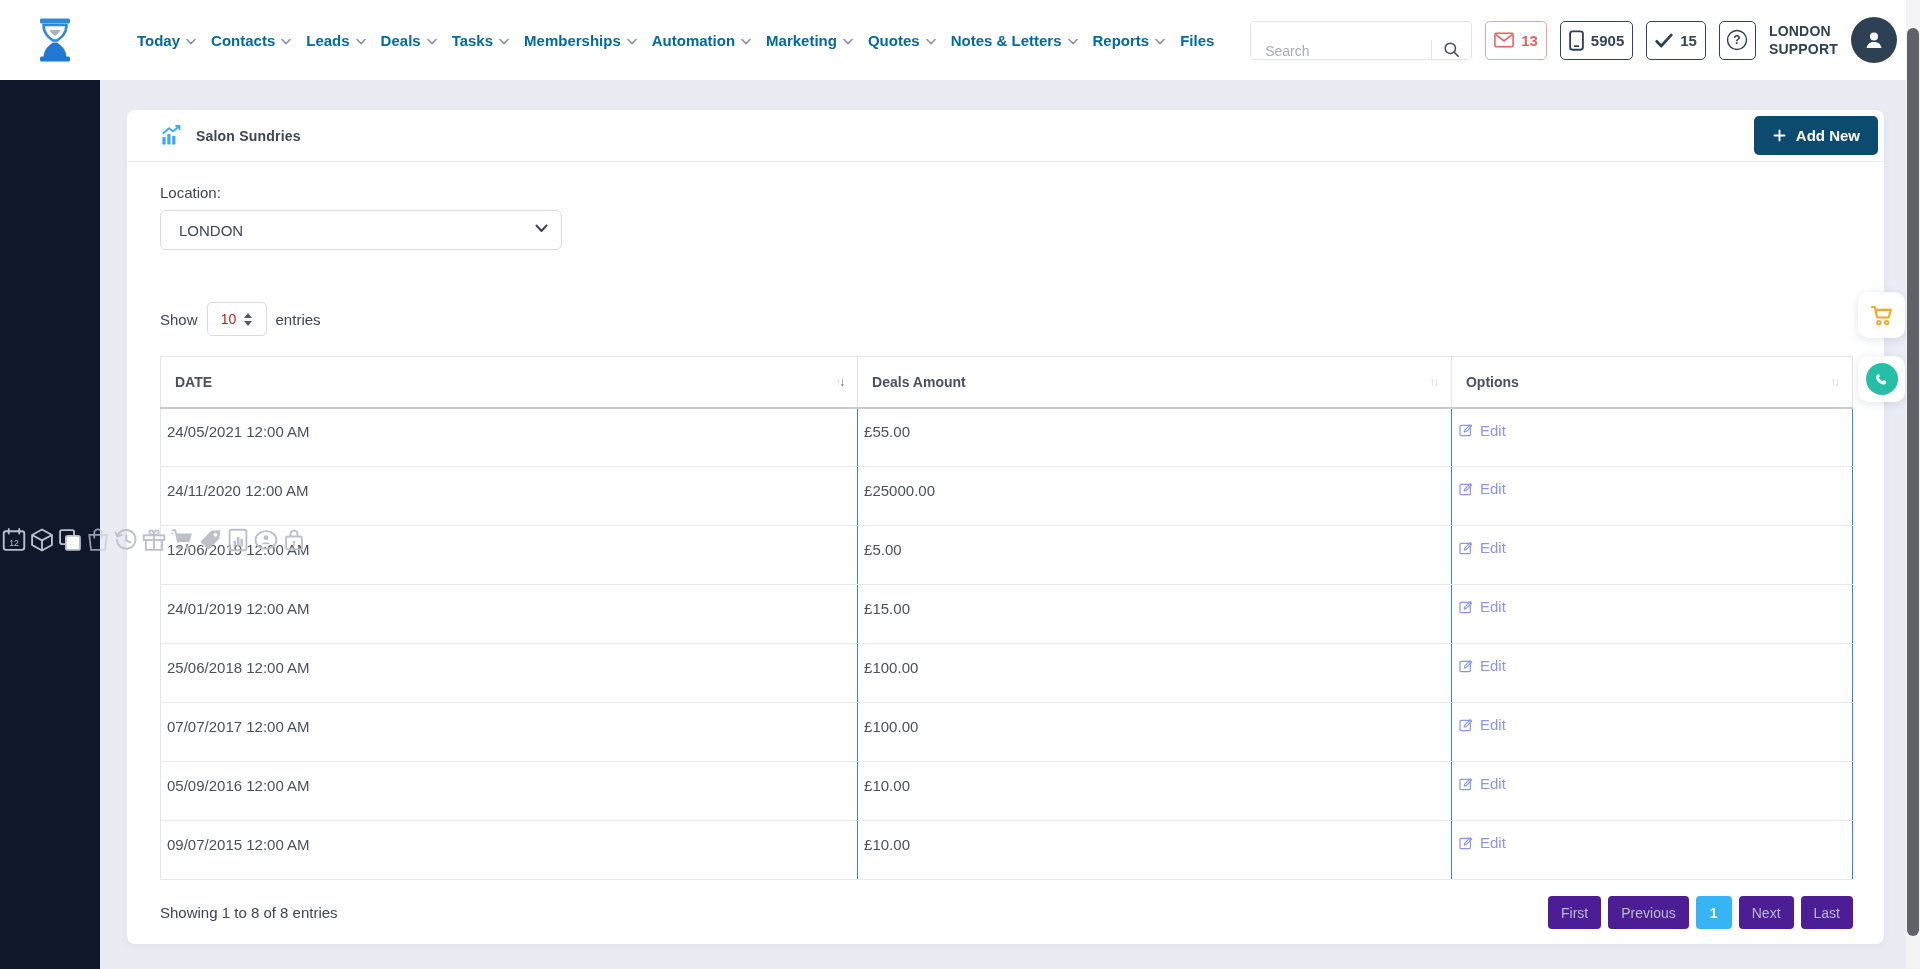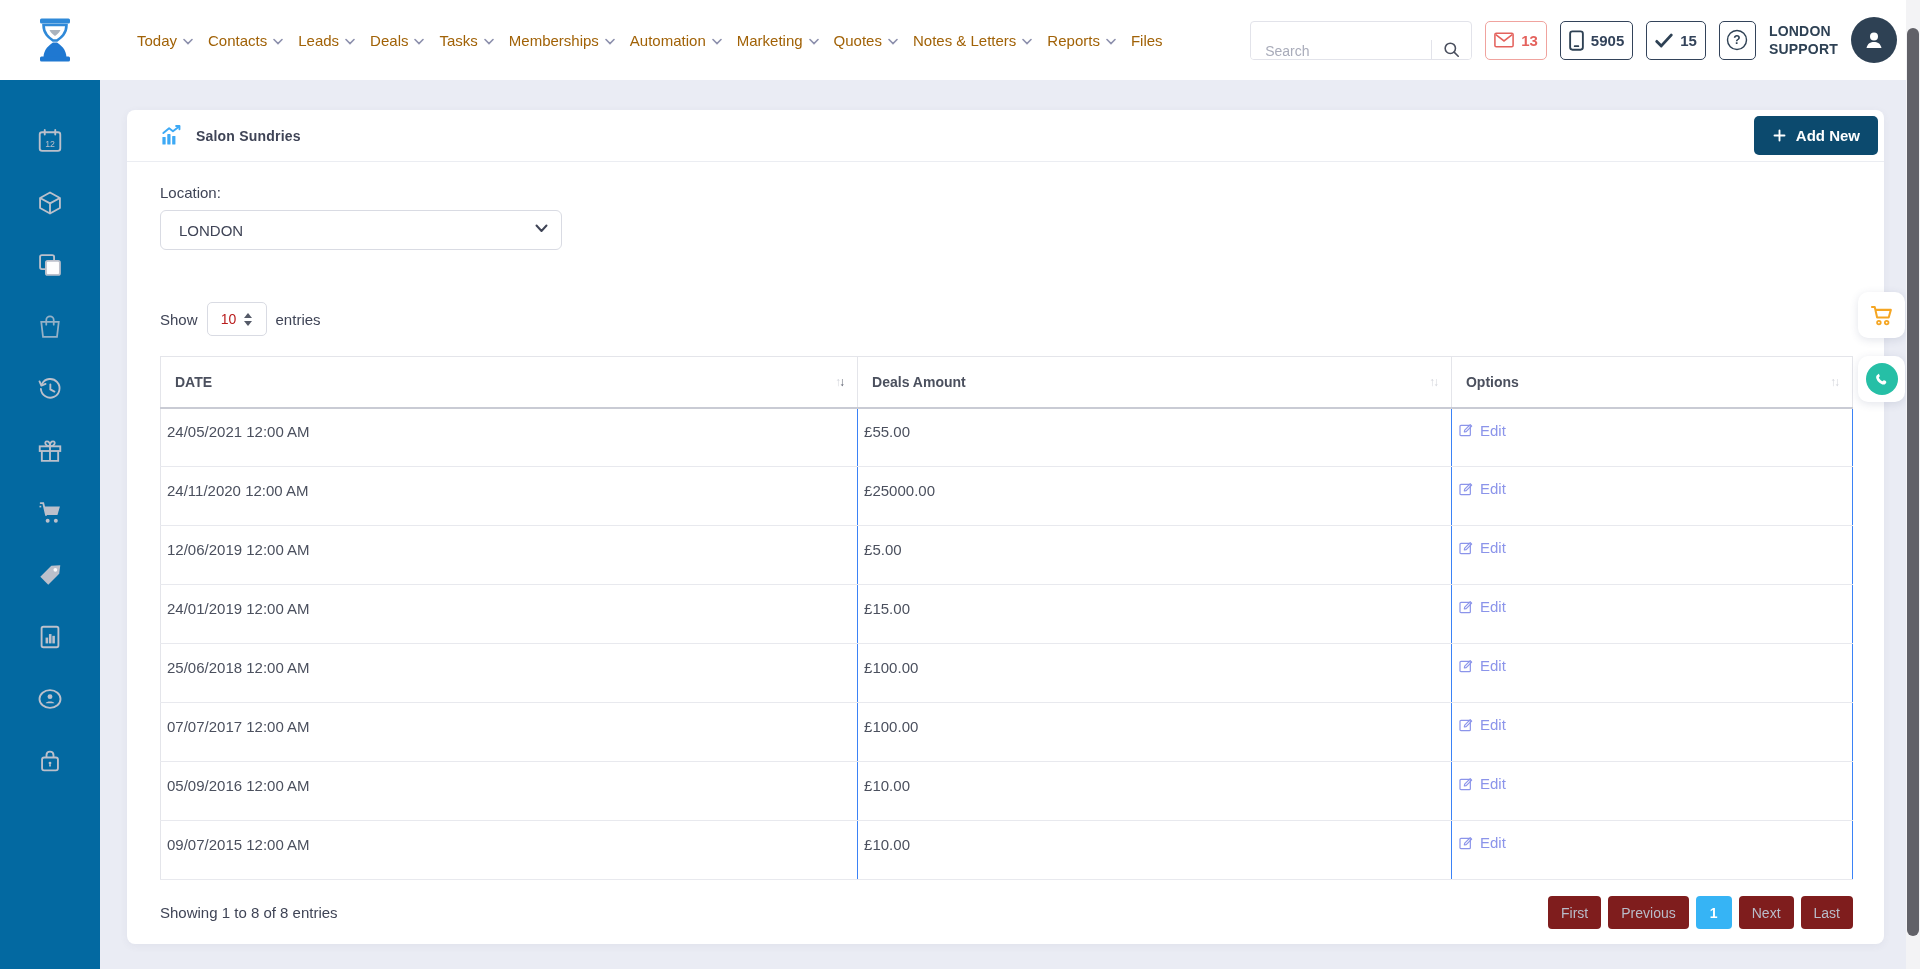--- a/index.html
+++ b/index.html
@@ -8,44 +8,44 @@
     font-family: "Liberation Sans", sans-serif;
     background:#eaecf4; color:#3f4456; position:relative;
   }
   
   .topbar{
     position:absolute; top:0; left:0; width:1920px; height:80px;
     background:#ffffff; display:flex; align-items:center; padding:0 23px 0 37px; z-index:5;
   }
   .logo{ width:36px; height:48px; flex:0 0 auto; cursor:pointer; }
   .main-nav{ display:flex; align-items:center; gap:15px; margin-left:64px; }
-  .nav-item{ display:flex; align-items:center; gap:6px; color:#a16207; font-size:15px;
-    font-weight:400; text-decoration:none; cursor:pointer; white-space:nowrap; }
+  .nav-item{ display:flex; align-items:center; gap:6px; color:#0369a1; font-size:15px;
+    font-weight:700; text-decoration:none; cursor:pointer; white-space:nowrap; }
   .nav-item .caret{ margin-top:2px; }
   .right-controls{ margin-left:auto; display:flex; align-items:center; gap:13px; }
   .search-wrap{ display:flex; align-items:flex-end; height:39px; border:1px solid #e2e3ea;
     border-radius:4px; overflow:hidden; background:#fff; }
   .search-wrap input{ width:180px; border:none; outline:none; padding:0 14px; font-size:14px;
     color:#3f4456; font-family:"Liberation Sans",sans-serif; }
   .search-wrap input::placeholder{ color:#a9acba; }
   .search-btn{ width:40px; display:flex; align-items:center; justify-content:center;
     border:none; border-left:1px solid #e2e3ea; background:#fff; cursor:pointer; }
   .badge{ height:39px; display:flex; align-items:center; gap:7px; padding:0 8px;
     border-radius:5px; background:#fff; border:1.5px solid #33435a; cursor:pointer;
     font-size:15px; font-weight:700; color:#33435a; }
   .badge.red{ border-color:#f0a39e; color:#e4625d; }
   .badge.square{ width:37px; justify-content:center; padding:0; border-width:1.5px; }
   .user-name{ font-size:14px; font-weight:700; color:#2e4154; line-height:1.3;
     letter-spacing:.2px; cursor:pointer; }
   .avatar{ width:46px; height:46px; border-radius:50%; background:#2e4154; display:flex;
     align-items:center; justify-content:center; cursor:pointer; flex:0 0 auto; }
   
   .sidebar{
-    position:absolute; top:80px; left:0; width:100px; bottom:0; background:#0369a1;
-    display:flex; flex-direction:column; align-items:center; padding-top:30px; z-index:4;
+    position:absolute; top:80px; left:0; width:100px; bottom:0; background:#0f172a;
+    display:flex; align-items:center; padding-top:30px; z-index:4;
   }
   .side-item{ height:62px; display:flex; align-items:center; justify-content:center;
     width:100%; cursor:pointer; color:#bcc0cb; }
   
   .card{
     position:absolute; top:110px; left:127px; width:1757px; height:834px;
     background:#fff; border-radius:8px; box-shadow:0 2px 8px rgba(60,70,110,.06);
   }
   .card-head{ height:52px; display:flex; align-items:center; padding:0 6px 0 33px;
     border-bottom:1px solid #ebedf2; }
@@ -89,21 +89,21 @@
     background:#fff;
   }
   .edit-link{ display:inline-flex; align-items:center; gap:6px; color:#8b94ea; font-size:15px;
     text-decoration:none; cursor:pointer; }
   
   .table-foot{ width:1693px; display:flex; align-items:center; justify-content:space-between;
     margin-top:16px; }
   .summary{ font-size:15px; color:#3f4456; }
   .pager{ display:flex; align-items:center; gap:7px; }
   .page-btn{ min-width:36px; height:33px; padding:0 13px; border:none; border-radius:4px;
-    background:#7f1d1d; color:#b9bcc9; font-size:14px; cursor:pointer;
+    background:#4c1d95; color:#b9bcc9; font-size:14px; cursor:pointer;
     font-family:"Liberation Sans",sans-serif; }
   .page-btn.active{ background:#36b4f5; color:#fff; font-weight:700; padding:0; }
   
   .float-btn{ position:absolute; right:15px; width:47px; height:46px; background:#fff;
     border-radius:10px; box-shadow:0 2px 8px rgba(60,70,110,.14); display:flex;
     align-items:center; justify-content:center; cursor:pointer; z-index:6; border:none; }
   .float-cart{ top:292px; }
   .float-phone{ top:356px; }
   .teal-circle{ width:32px; height:32px; border-radius:50%; background:#26bfa6; display:flex;
     align-items:center; justify-content:center; }

